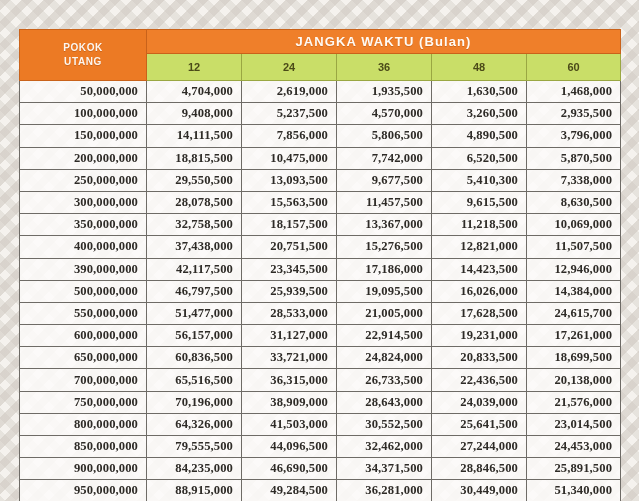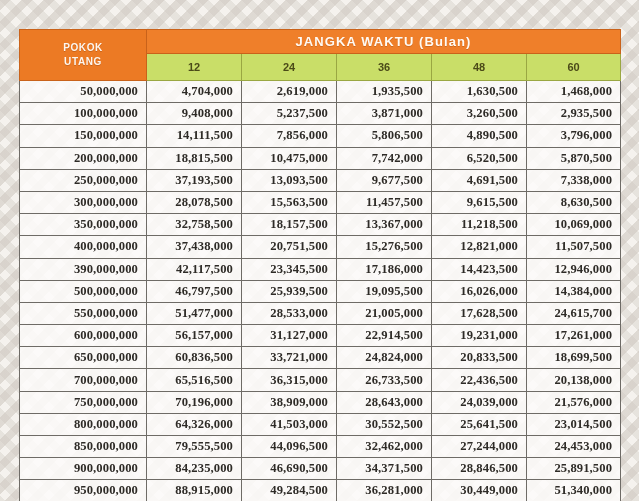--- a/index.html
+++ b/index.html
@@ -138,21 +138,21 @@
           <td>4,704,000</td>
           <td>2,619,000</td>
           <td>1,935,500</td>
           <td>1,630,500</td>
           <td>1,468,000</td>
         </tr>
         <tr>
           <td>100,000,000</td>
           <td>9,408,000</td>
           <td>5,237,500</td>
-          <td>3,871,000</td>
+          <td>4,570,000</td>
           <td>3,260,500</td>
           <td>2,935,500</td>
         </tr>
         <tr>
           <td>150,000,000</td>
           <td>14,111,500</td>
           <td>7,856,000</td>
           <td>5,806,500</td>
           <td>4,890,500</td>
           <td>3,796,000</td>
@@ -160,24 +160,24 @@
         <tr>
           <td>200,000,000</td>
           <td>18,815,500</td>
           <td>10,475,000</td>
           <td>7,742,000</td>
           <td>6,520,500</td>
           <td>5,870,500</td>
         </tr>
         <tr>
           <td>250,000,000</td>
-          <td>37,193,500</td>
+          <td>29,550,500</td>
           <td>13,093,500</td>
           <td>9,677,500</td>
-          <td>4,691,500</td>
+          <td>5,410,300</td>
           <td>7,338,000</td>
         </tr>
         <tr>
           <td>300,000,000</td>
           <td>28,078,500</td>
           <td>15,563,500</td>
           <td>11,457,500</td>
           <td>9,615,500</td>
           <td>8,630,500</td>
         </tr>

